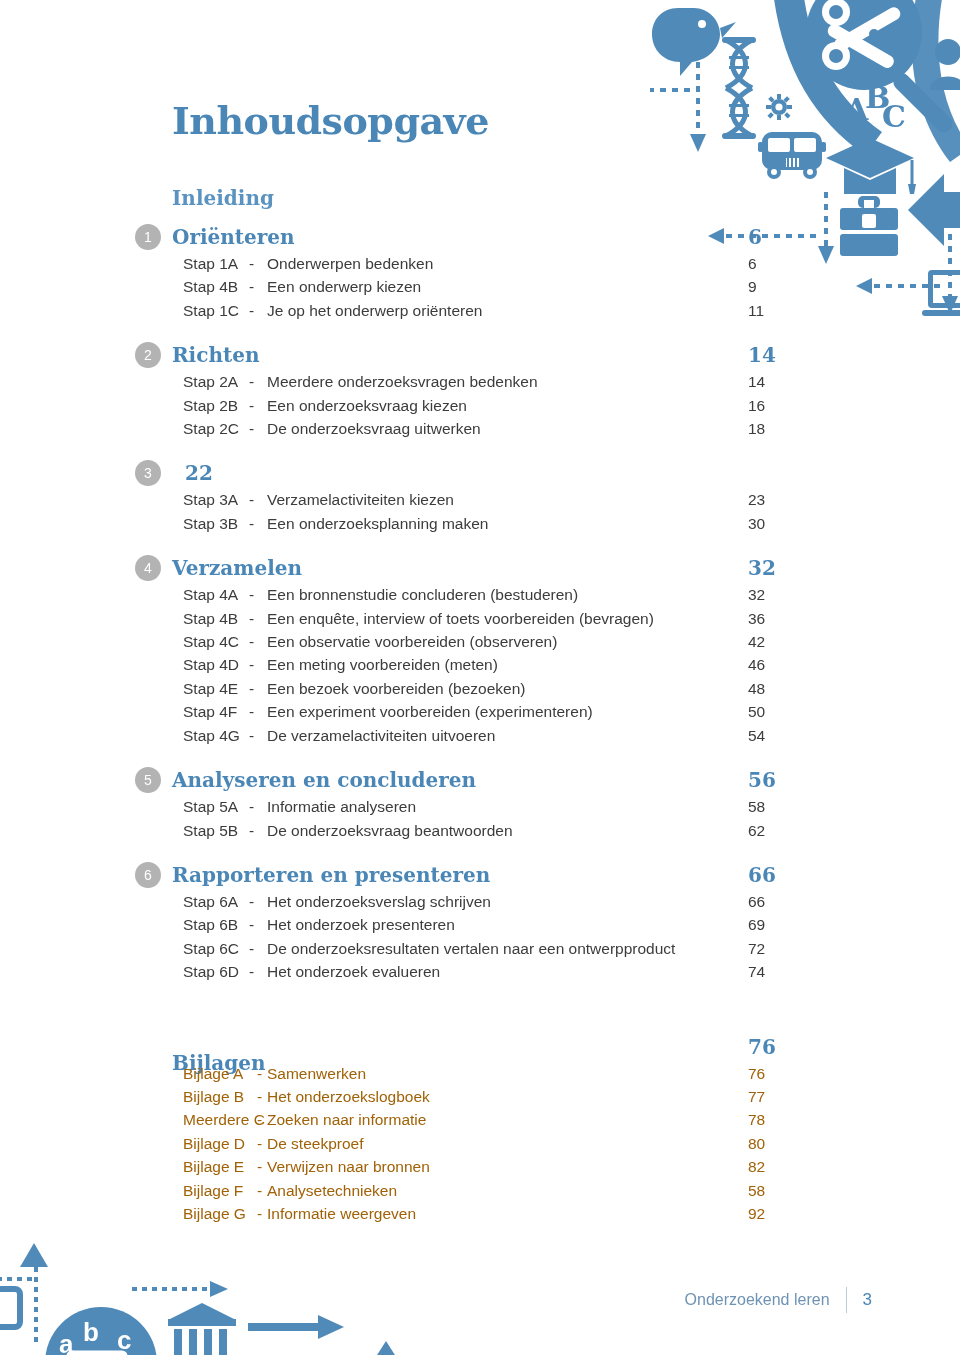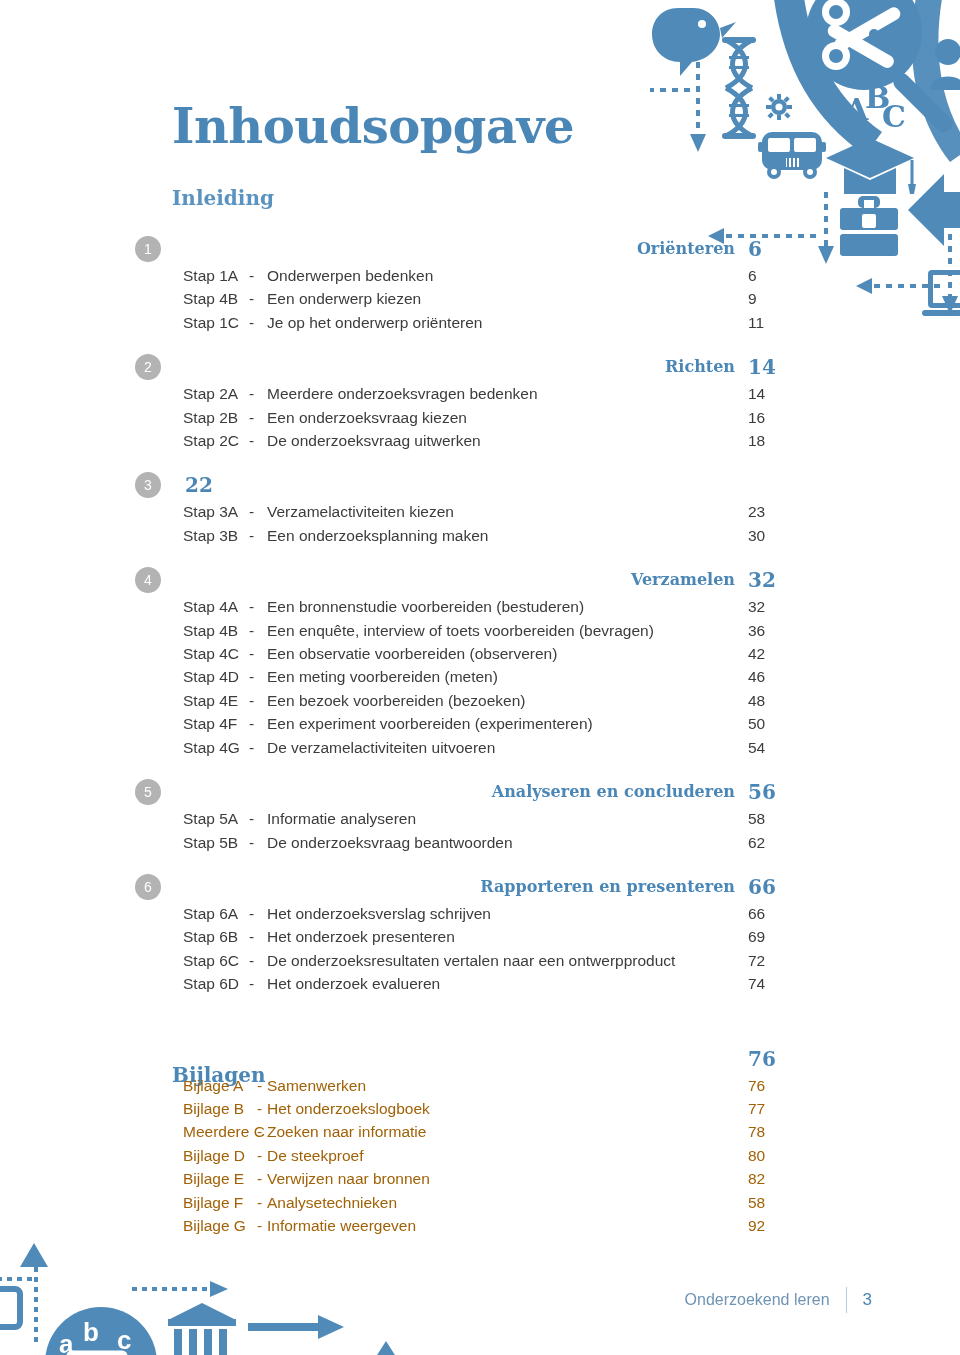--- a/index.html
+++ b/index.html
@@ -16,35 +16,35 @@
   
   .deco{position:absolute;pointer-events:none;}
   .deco-tr{top:-20px;right:-10px;width:320px;height:380px;}
   .deco-bl{left:-10px;bottom:-8px;width:420px;height:140px;}
 
   
   .title{
     position:absolute;left:172px;top:98px;
     font-family:"DejaVu Serif", serif;
     font-weight:bold;
-    font-size:48px;
+    font-size:38px;
     letter-spacing:-0.5px;
     color:#4a86b6;
   }
 
   
   .toc{position:absolute;left:135px;top:186px;width:680px;}
 
   .intro-row{
     font-family:"DejaVu Serif", serif;
     font-weight:bold;
     font-size:20px;
     color:#5a93c0;
     margin-left:37px;
-    margin-bottom:24px;
+    margin-bottom:12px;
   }
 
   .chapter{margin-bottom:4px;position:relative;}
   .chapter.gap{margin-top:18px;}
 
   .ch-head{
     display:flex;align-items:center;
     position:relative;
     height:30px;
   }
@@ -54,25 +54,24 @@
     color:#ffffff;
     font-family:"Liberation Sans", sans-serif;
     font-size:14px;
     display:flex;align-items:center;justify-content:center;
     flex:0 0 26px;
     margin-right:11px;
   }
   .ch-title{
     font-family:"DejaVu Serif", serif;
     font-weight:bold;
-    font-size:16px;
+    font-size:20px;
     color:#4a86b6;
     flex:1 1 auto;
     line-height:26px;
-    text-align:right;
   }
   .ch-page{
     font-family:"DejaVu Serif", serif;
     font-weight:bold;
     font-size:20px;
     color:#4a86b6;
     width:80px;
     text-align:left;
     padding-left:13px;
     box-sizing:border-box;
@@ -388,21 +387,21 @@
 
     <div class="chapter gap">
       <div class="ch-head">
         <div class="badge">4</div>
         <div class="ch-title">Verzamelen</div>
         <div class="ch-page">32</div>
       </div>
       <div class="step">
         <span class="step-label">Stap 4A</span>
         <span class="step-dash">-</span>
-        <span class="step-text">Een bronnenstudie voorbereiden (bestuderen)</span>
+        <span class="step-text">Een bronnenstudie concluderen (bestuderen)</span>
         <span class="step-page">32</span>
       </div>
       <div class="step">
         <span class="step-label">Stap 4B</span>
         <span class="step-dash">-</span>
         <span class="step-text">Een enquête, interview of toets voorbereiden (bevragen)</span>
         <span class="step-page">36</span>
       </div>
       <div class="step">
         <span class="step-label">Stap 4C</span>

